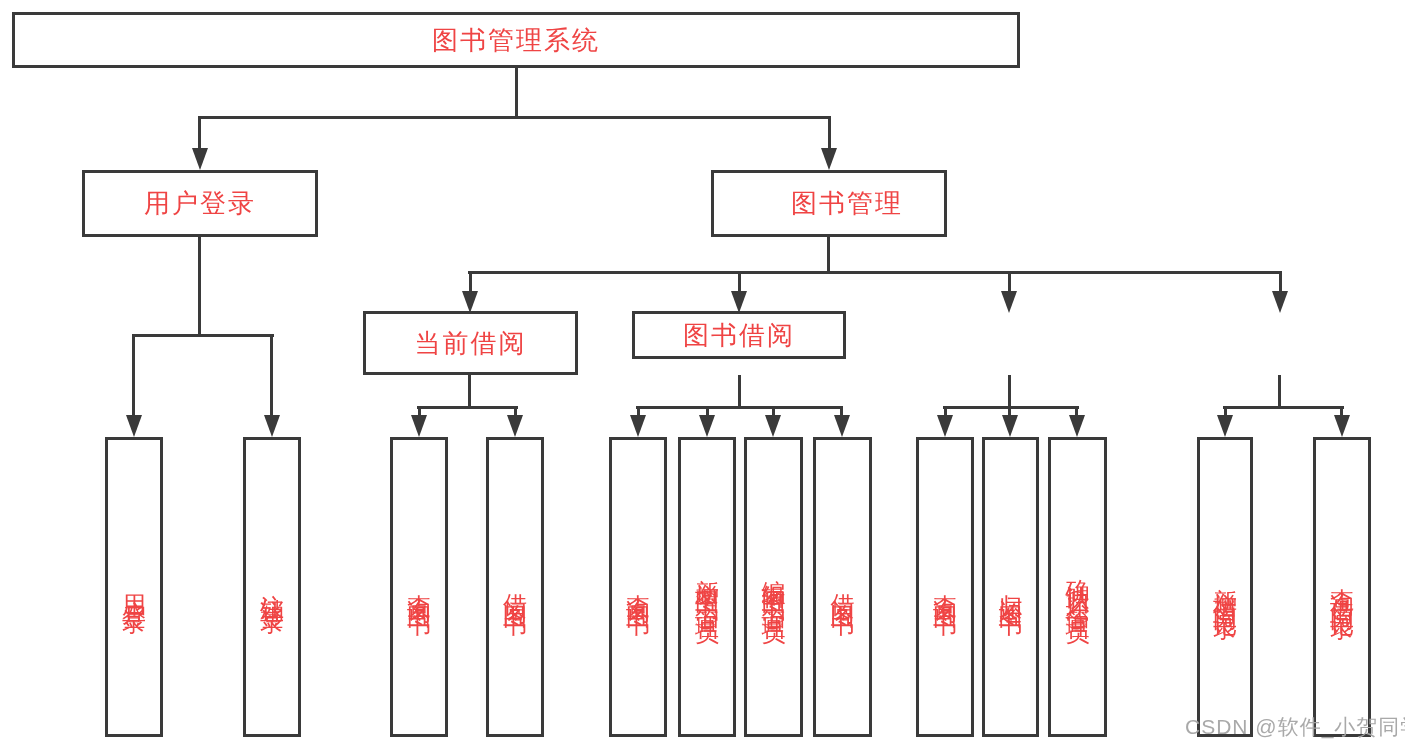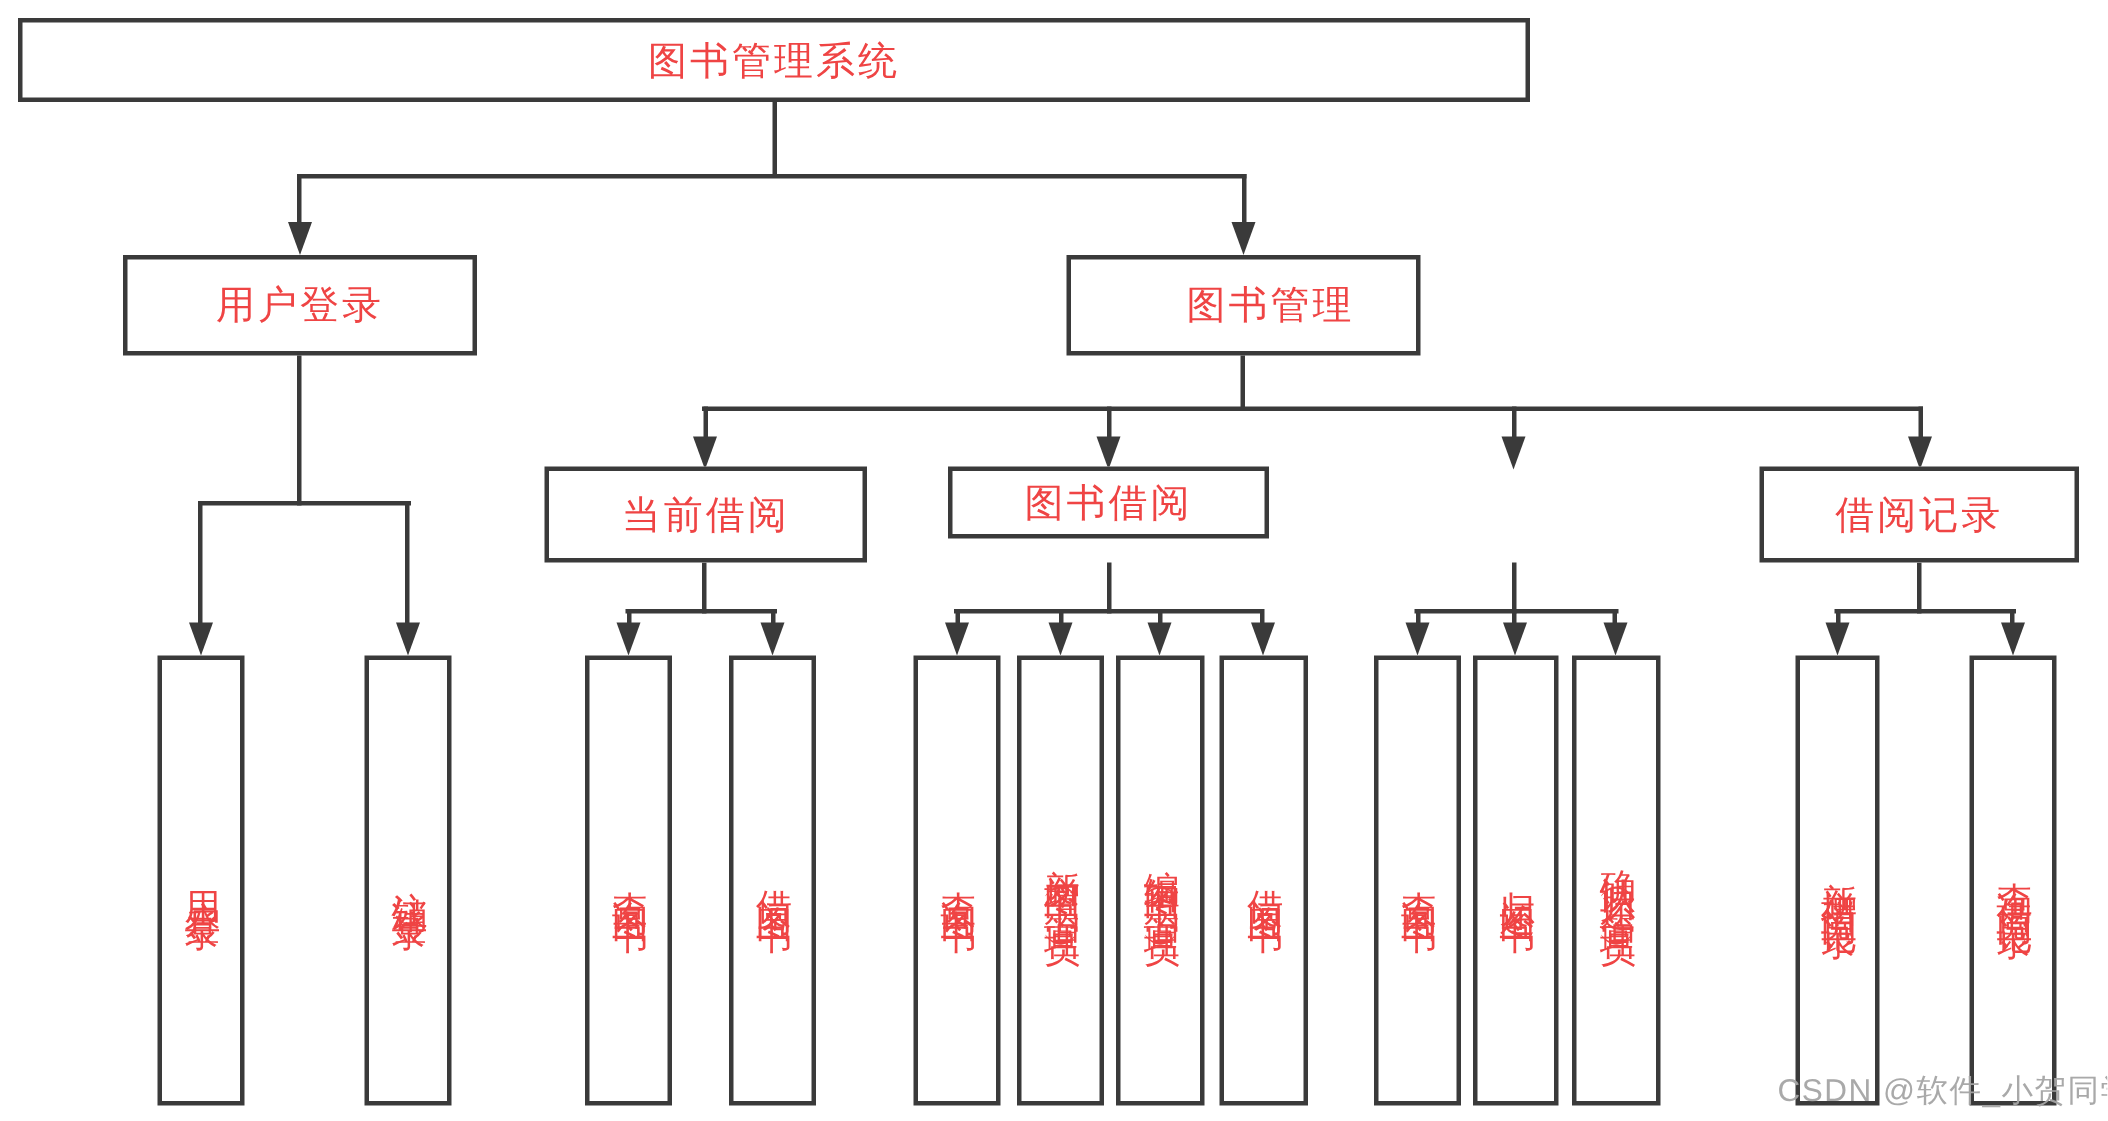--- a/index.html
+++ b/index.html
@@ -113,23 +113,20 @@
   <div class="aw" style="left:1001px; top:291px;"></div>
   <div class="v" style="left:1279px; top:271px; height:22px;"></div>
   <div class="aw" style="left:1272px; top:291px;"></div>
 
   <div class="box" style="left:363px; top:311px; width:215px; height:64px;">
     <span class="lbl">当前借阅</span>
   </div>
   <div class="box" style="left:632px; top:311px; width:214px; height:48px;">
     <span class="lbl">图书借阅</span>
   </div>
-  <div class="box" style="left:1173px; top:311px; width:213px; height:64px;">
-    <span class="lbl">借阅记录</span>
-  </div>
 
   <div class="v" style="left:468px; top:375px; height:34px;"></div>
   <div class="h" style="left:417px; top:406px; width:101px;"></div>
   <div class="v" style="left:418px; top:406px; height:12px;"></div>
   <div class="aw" style="left:411px; top:415px;"></div>
   <div class="v" style="left:514px; top:406px; height:12px;"></div>
   <div class="aw" style="left:507px; top:415px;"></div>
 
   <div class="v" style="left:738px; top:375px; height:34px;"></div>
   <div class="h" style="left:636px; top:406px; width:206px;"></div>

